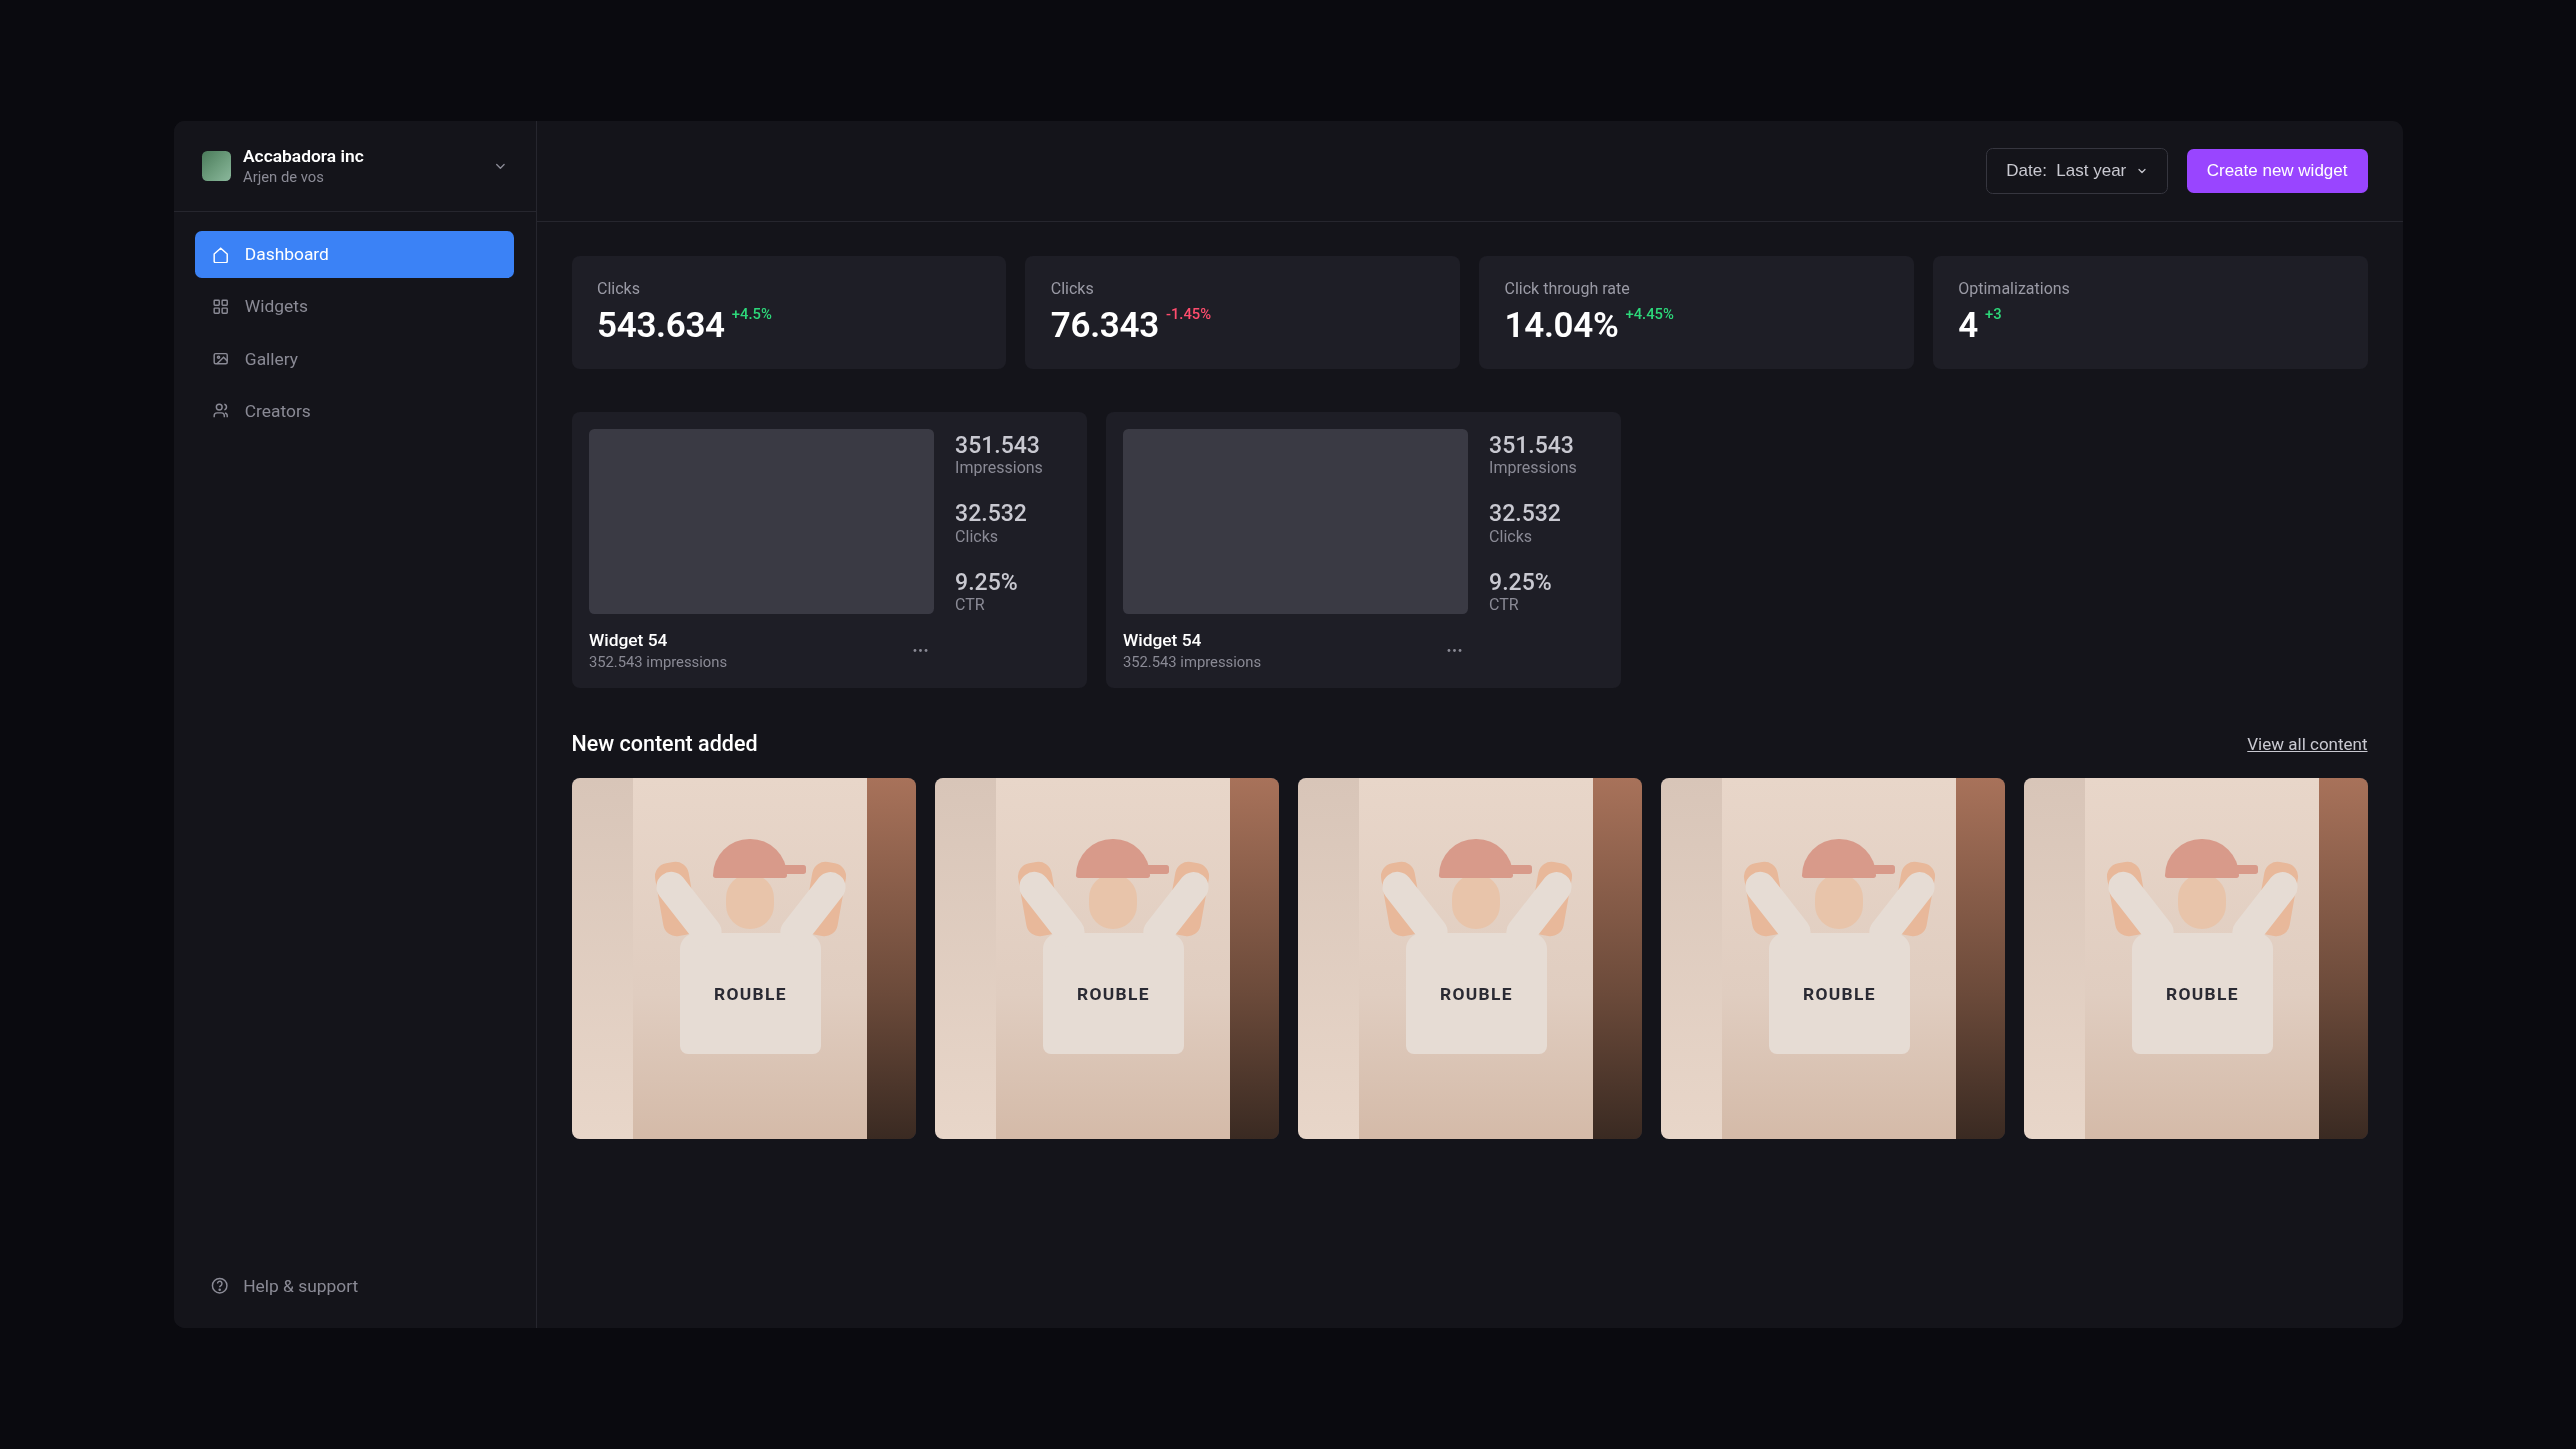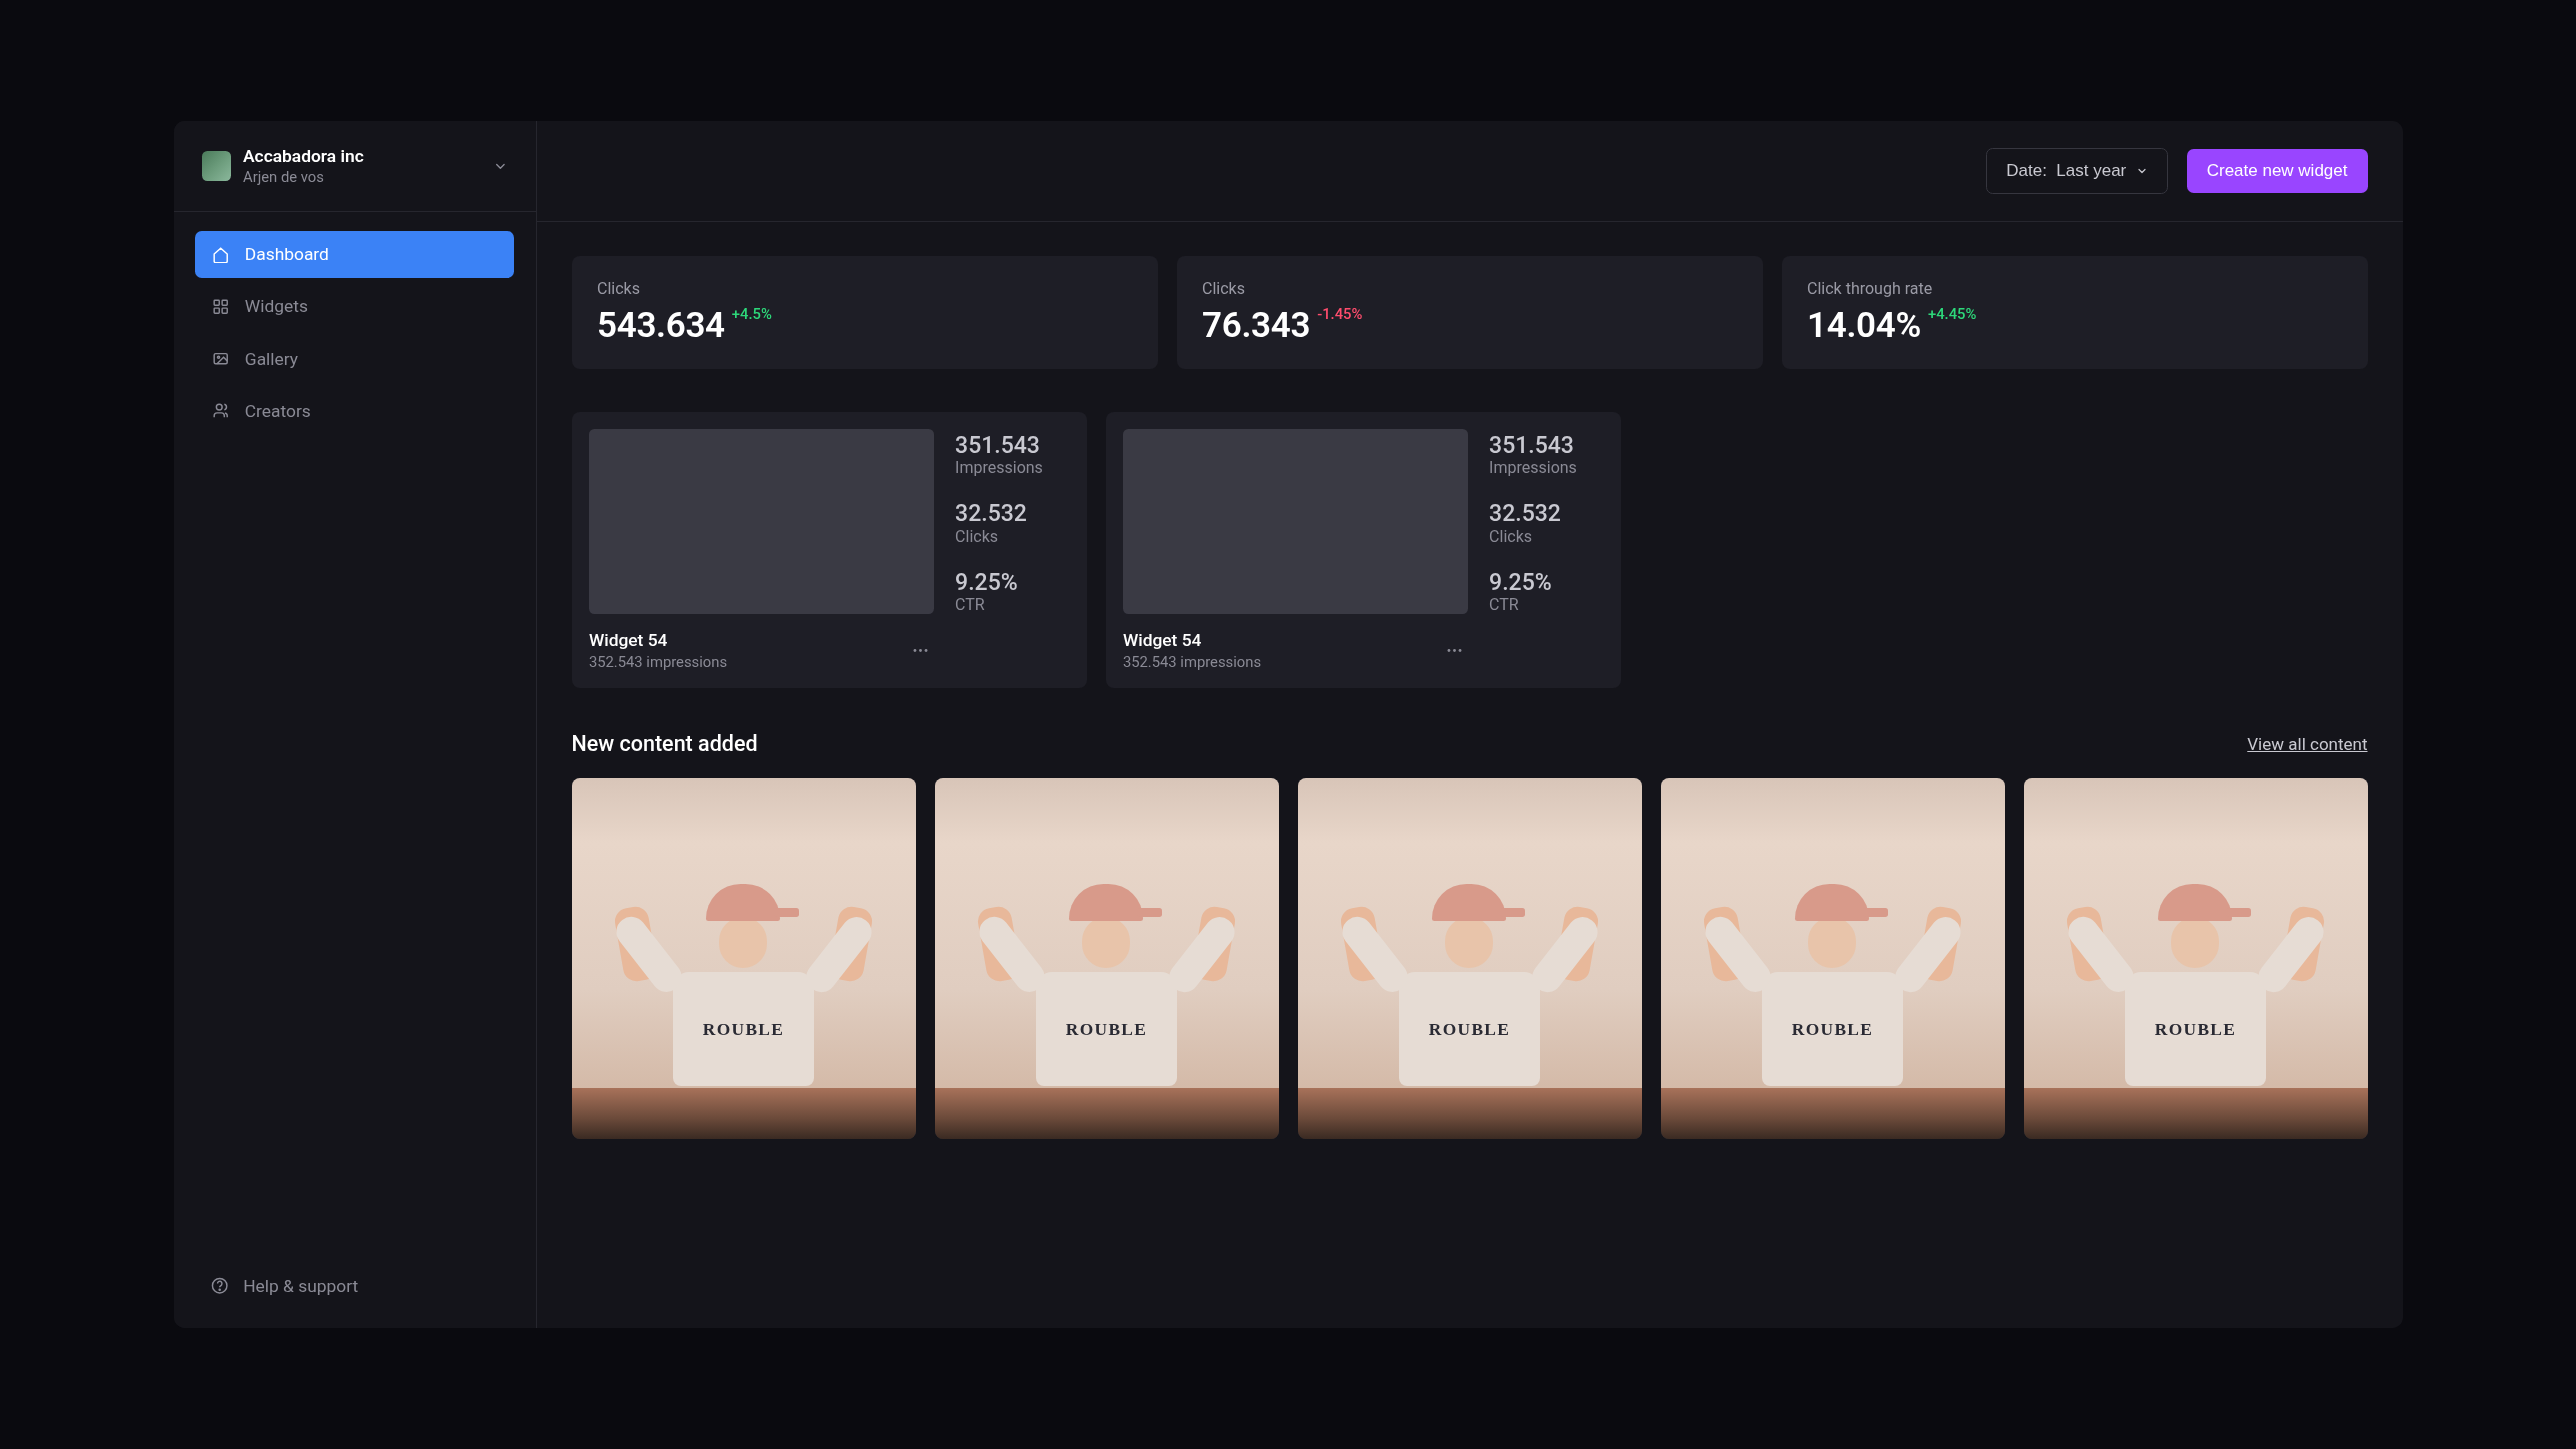--- a/index.html
+++ b/index.html
@@ -154,22 +154,20 @@
   aspect-ratio: 1 / 1.05;
   border-radius: 8px;
   overflow: hidden;
   background: #2a2a33;
   cursor: pointer;
 }
 .photo {
   width: 100%;
   height: 100%;
   display: flex;
-  flex-direction: column;
-  font-family: Liberation Serif, serif;
 }
 .sky { flex: 0 0 18%; background: linear-gradient(180deg, #d8c5b8 0%, #e8d6c9 100%); }
 .mid {
   flex: 1;
   background: linear-gradient(180deg, #e8d6c9 0%, #e0cdc0 60%, #d4baa8 100%);
   position: relative;
   display: flex;
   align-items: center;
   justify-content: center;
 }
@@ -346,20 +344,27 @@
     <div class="stat-value-row">
       <div class="stat-value">76.343</div>
       <div class="stat-delta delta-neg">-1.45%</div>
     </div>
           </div>
           <div class="stat-card">
     <div class="stat-label">Click through rate</div>
     <div class="stat-value-row">
       <div class="stat-value">14.04%</div>
       <div class="stat-delta delta-pos">+4.45%</div>
+    </div>
+          </div>
+          <div class="stat-card">
+    <div class="stat-label">Optimalizations</div>
+    <div class="stat-value-row">
+      <div class="stat-value">4</div>
+      <div class="stat-delta delta-pos">+3</div>
     </div>
           </div>
         </div>
 
 
       <div class="widgets-row" id="widgets-row">
           <div class="widget-card">
     <div class="widget-left">
       <div class="widget-thumb"></div>
       <div class="widget-meta">

